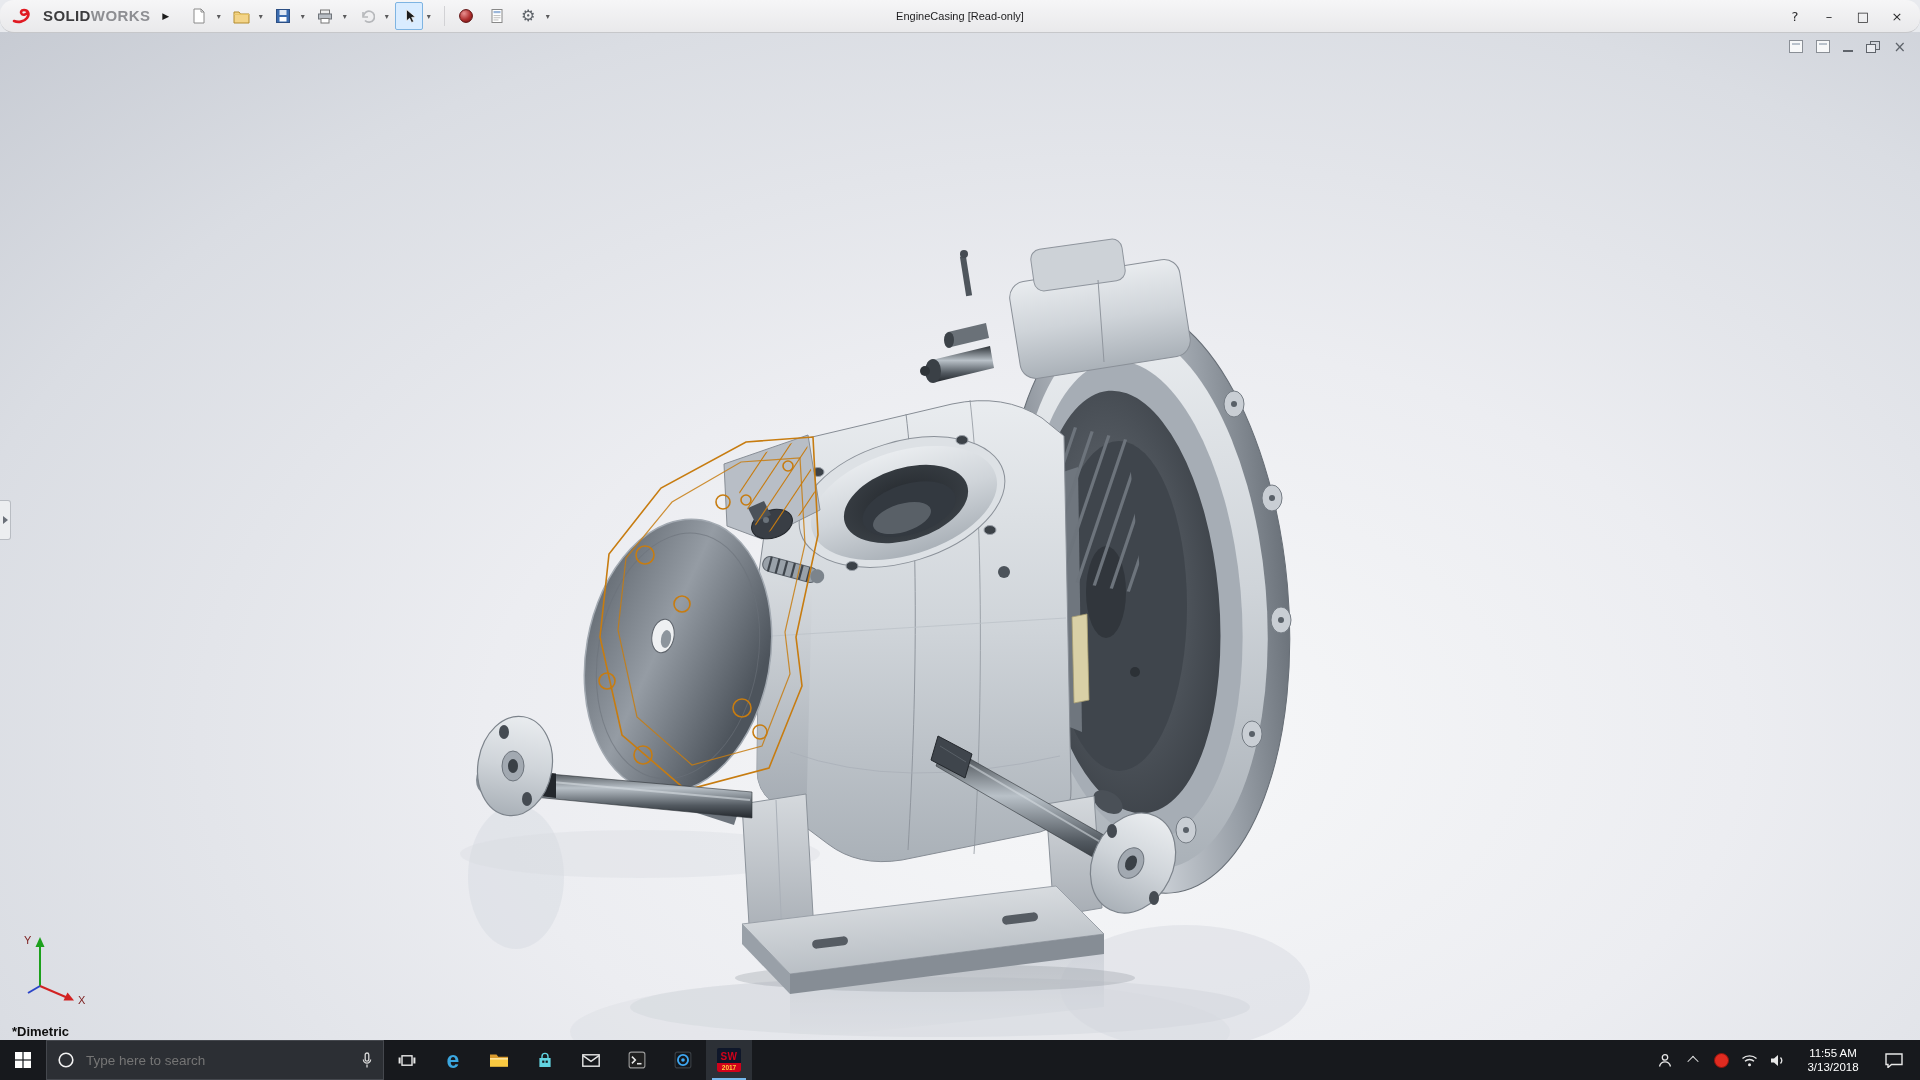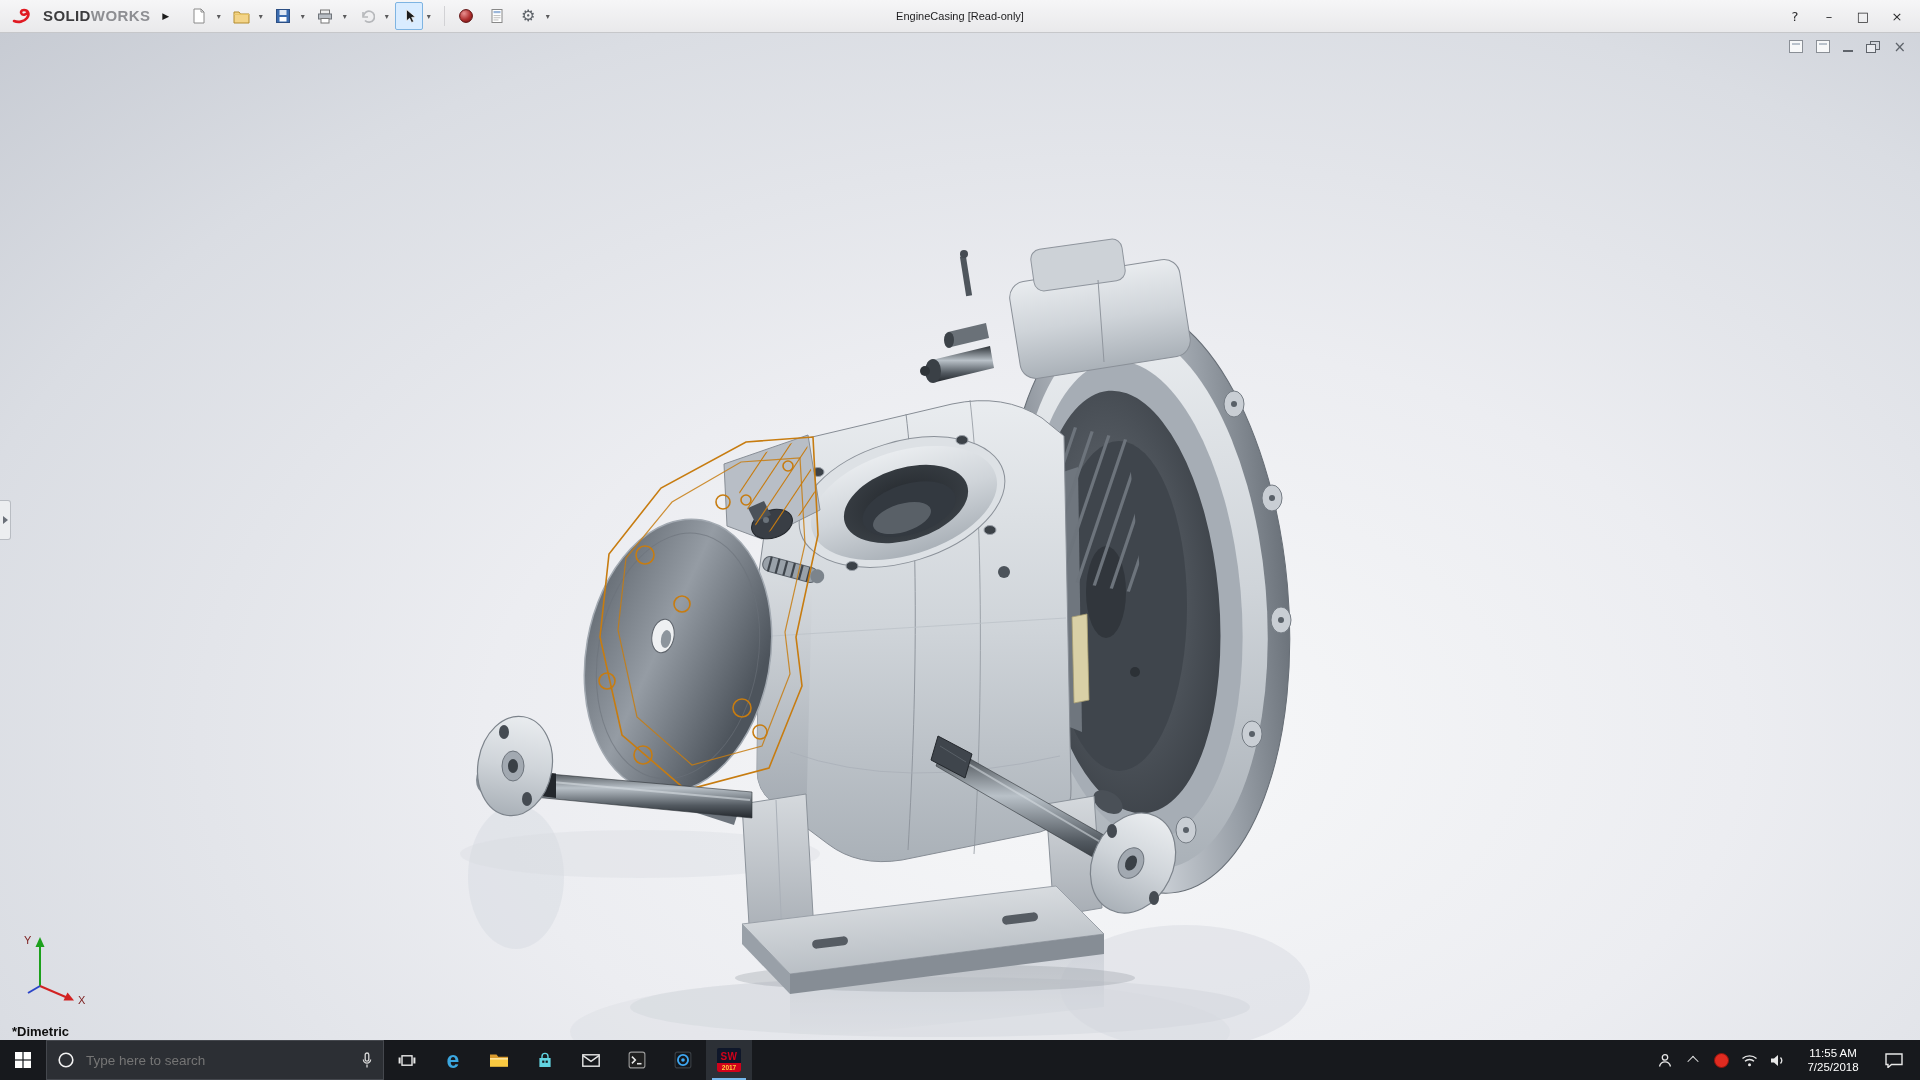--- a/index.html
+++ b/index.html
@@ -2,21 +2,21 @@
 <html><head>
 <meta charset="utf-8">
 <style>
   html,body{margin:0;padding:0;background:#000;}
   .screen{position:relative;width:1920px;height:1080px;overflow:hidden;
           font-family:"Liberation Sans",sans-serif;background:#e8eaee;}
 
   
   .titlebar{position:absolute;top:0;left:0;right:0;height:32px;
     background:linear-gradient(#f6f6f7,#e9e9eb);border-bottom:1px solid #c6c7ca;
-    display:flex;align-items:center;padding:0 6px;z-index:30;}
+    display:flex;align-items:center;padding:0 6px;z-index:30;border-radius:14px;}
   .brand{display:flex;align-items:center;gap:5px;margin-left:6px;}
   .brand .b1{font-weight:bold;color:#3c3c3e;font-size:15px;letter-spacing:.4px;}
   .brand .b2{font-weight:bold;color:#8d8e92;font-size:15px;letter-spacing:.4px;}
   .menu-expand{font-family:"DejaVu Sans",sans-serif;font-size:9px;color:#1c1c1c;
     background:none;border:none;margin:0 12px 0 8px;padding:4px;}
   .toolbar{display:flex;align-items:center;}
   .tb-group{display:flex;align-items:center;margin-right:3px;}
   .tbtn{width:26px;height:26px;display:flex;align-items:center;justify-content:center;
     border:1px solid transparent;border-radius:2px;}
   .tbtn.active{background:#d9ecff;border-color:#7eb4e2;}
@@ -544,21 +544,21 @@
         </svg>
       </div>
       <div class="tray-btn">
         <svg width="15" height="13" viewBox="0 0 15 13">
           <path d="M1 4.5h3l4-3.5v11l-4-3.5H1z" fill="#e8e8e8"></path>
           <path d="M10.5 3.5a4.6 4.6 0 0 1 0 6" fill="none" stroke="#e8e8e8" stroke-width="1.3"></path>
         </svg>
       </div>
       <div class="clock">
         <span>11:55 AM</span>
-        <span>7/25/2018</span>
+        <span>3/13/2018</span>
       </div>
       <div class="tray-btn" style="width:38px">
         <svg width="18" height="15" viewBox="0 0 18 15">
           <path d="M1 1h16v10.5H6.5L3 14.5v-3H1z" fill="none" stroke="#e8e8e8" stroke-width="1.4"></path>
         </svg>
       </div>
       <div class="show-desktop"></div>
     </div>
   </footer>
 </div>

